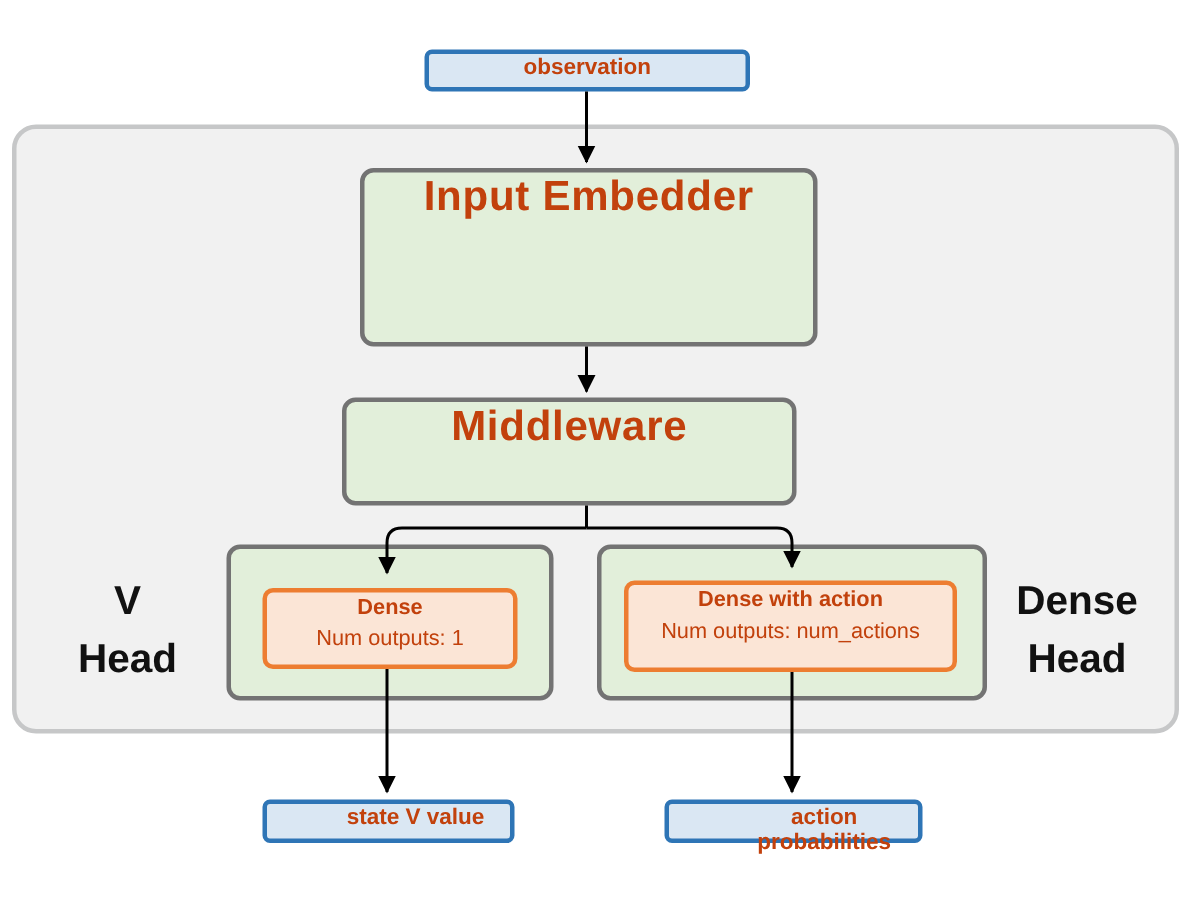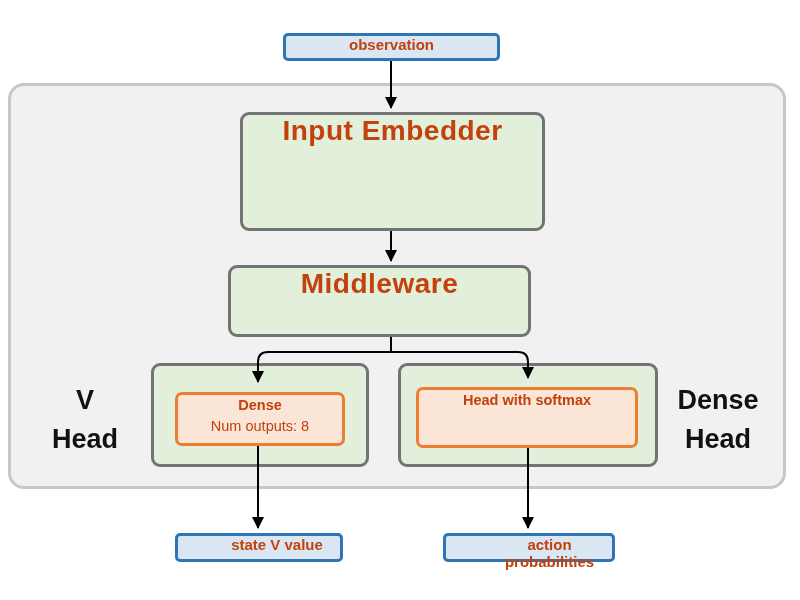--- a/index.html
+++ b/index.html
@@ -103,30 +103,31 @@
     <span class="green-title">Input Embedder</span>
   </div>
 
   <div class="node green-node" id="middleware">
     <span class="green-title">Middleware</span>
   </div>
 
   <div class="node green-node" id="vhead-box"></div>
   <div class="node orange-node" id="vdense">
     <span class="orange-title">Dense</span>
-    <span class="orange-sub">Num outputs: 8</span>
+    <span class="orange-sub">Num outputs: 1</span>
   </div>
   <div class="head-label" id="vlabel">
     <div>V</div>
     <div>Head</div>
   </div>
 
   <div class="node green-node" id="phead-box"></div>
   <div class="node orange-node" id="pdense">
-    <span class="orange-title">Head with softmax</span>
+    <span class="orange-title">Dense with action</span>
+    <span class="orange-sub">Num outputs: num_actions</span>
   </div>
   <div class="head-label" id="plabel">
     <div>Dense</div>
     <div>Head</div>
   </div>
 
   <div class="node blue-node" id="statev">
     <span>state V value</span>
   </div>
   <div class="node blue-node" id="actionp">

